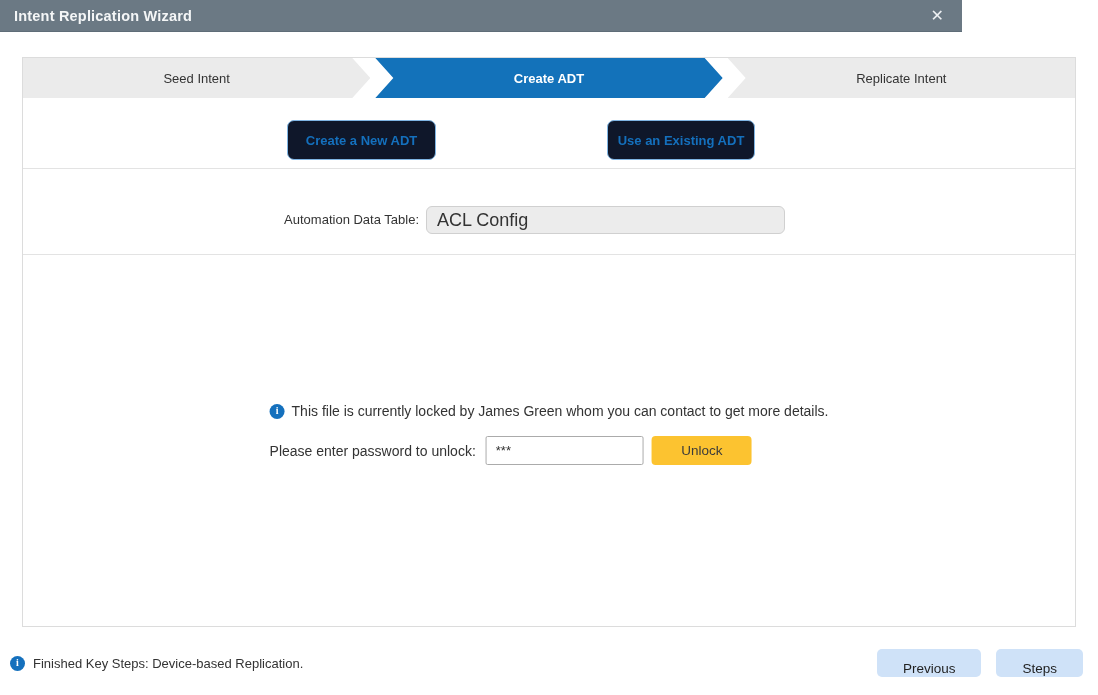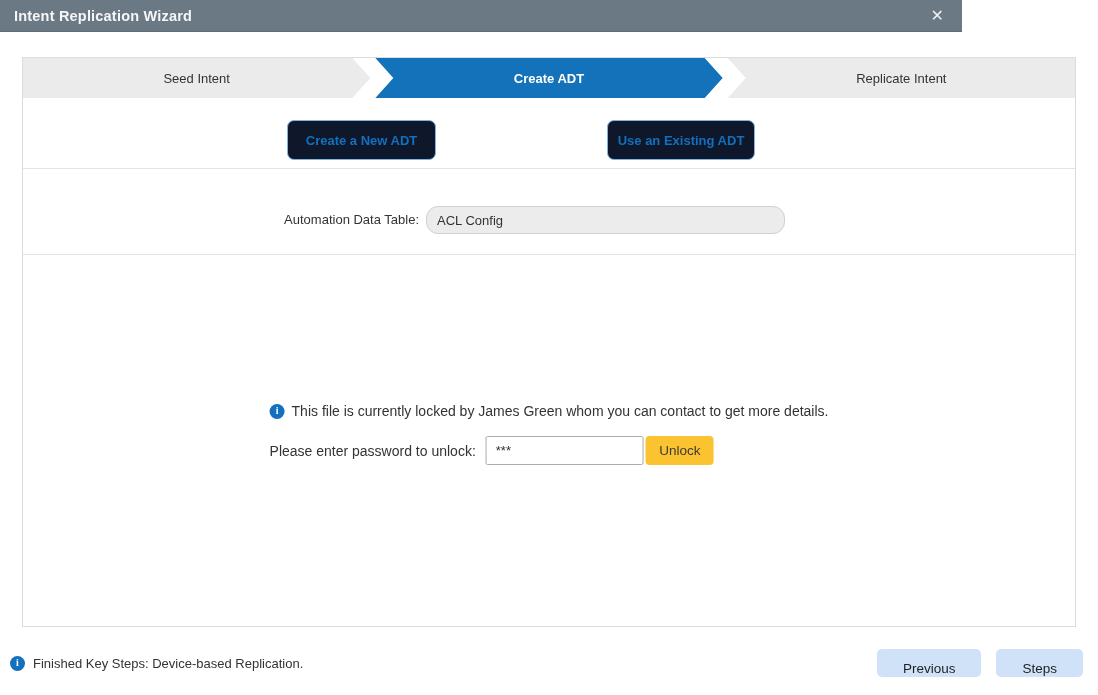--- a/index.html
+++ b/index.html
@@ -91,22 +91,22 @@
   .sec-adt .field-label {
     position: absolute; left: 0; top: 37px; width: 396px;
     text-align: right;
     font-size: 13px; color: #333333; line-height: 28px;
   }
   .sec-adt .field-input {
     position: absolute; left: 403px; top: 37px;
     width: 359px; height: 28px;
     background: #ececec;
     border: 1px solid #d0d0d0;
-    border-radius: 12px;
-    font-family: inherit; font-size: 13px; color: #333333;
+    border-radius: 6px;
+    font-family: inherit; font-size: 18px; color: #333333;
     padding: 0 10px;
   }
 
   
   .sec-content {
     flex: 1 1 auto;
     position: relative;
   }
   .lock-box {
     position: absolute; top: 148px; left: 50%;
@@ -132,22 +132,22 @@
   }
   .pass-row .pass-label { margin-right: 10px; }
   .pass-input {
     width: 158px; height: 29px;
     border: 1px solid #ababab; border-radius: 2px;
     background: #ffffff;
     font-family: inherit; font-size: 13px; color: #333333;
     padding: 0 9px;
   }
   .unlock-btn {
-    margin-left: 2px;
-    width: 68px; height: 29px;
+    margin-left: 8px;
+    width: 100px; height: 29px;
     background: #fcc330;
     border: none; border-radius: 4px;
     color: #3b3b3b; font-size: 13.5px; font-family: inherit;
     cursor: pointer;
   }
 
   
   .footer {
     position: absolute; left: 10px; right: 15px; top: 648px; height: 30px;
     display: flex; align-items: center;

